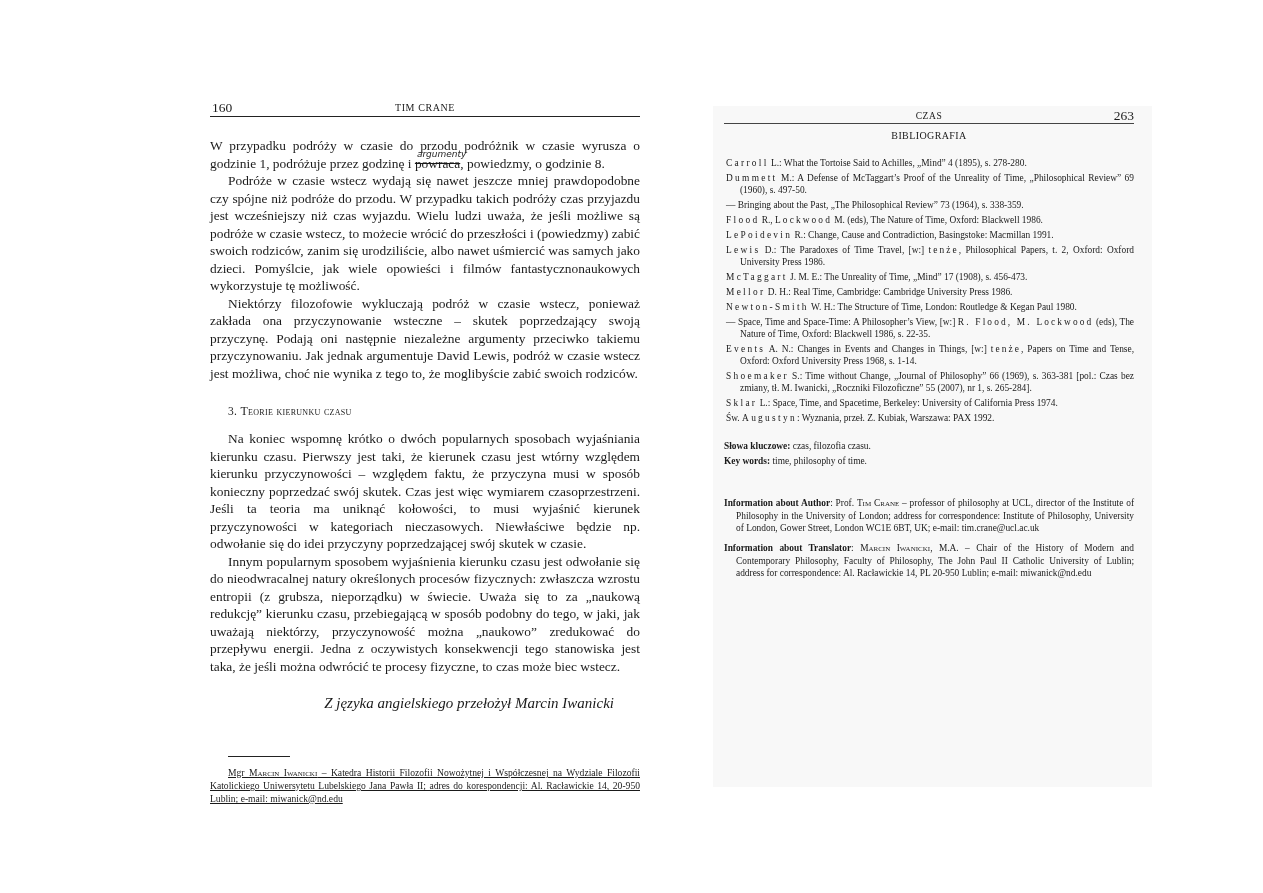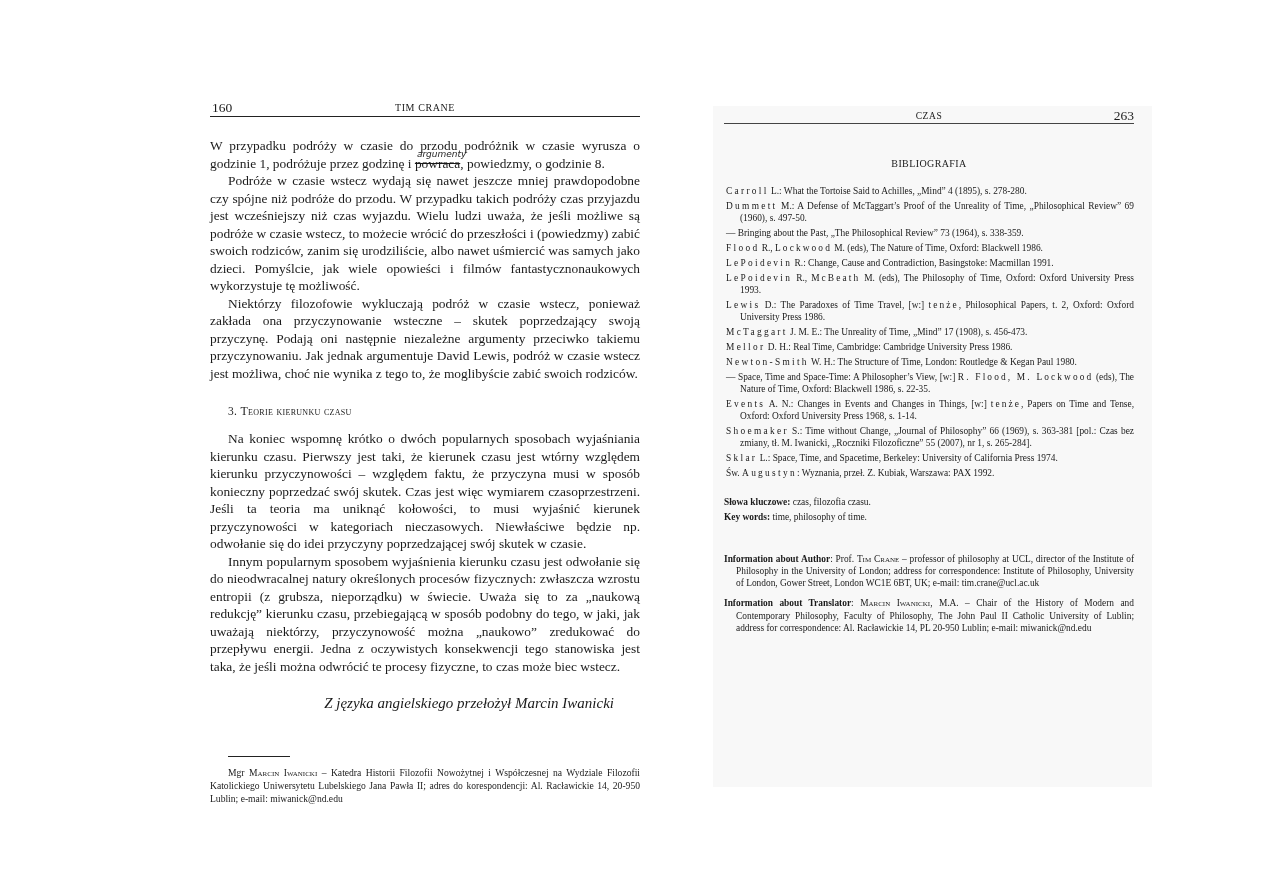--- a/index.html
+++ b/index.html
@@ -24,31 +24,31 @@
     .hand { position: absolute; left: 2px; top: -10px; font-size: 9px; font-style: italic;
             font-family: "DejaVu Sans", sans-serif; color: #222; white-space: nowrap; }
 
     .section-heading { font-size: 11.5px; margin: 22px 0 11px 18px; letter-spacing: 0.3px; }
     .section-heading .sc { font-variant: small-caps; font-size: 12px; }
 
     .translator-line { text-align: right; font-style: italic; font-size: 15px; margin-top: 20px; padding-right: 26px; }
 
     .footnote-rule { width: 62px; border-top: 1px solid #222; margin: 44px 0 0 18px; }
     .footnote { font-size: 9.6px; line-height: 13px; text-align: justify; margin-top: 9px; }
-    .footnote p { margin: 0; text-indent: 18px; }
+    .footnote p { margin: 0; text-indent: 18px; text-decoration: underline; }
     .sc { font-variant: small-caps; }
 
     
     .page-right-bg { position: absolute; left: 713px; top: 106px; width: 439px; height: 681px; background: #f8f8f8; }
     .page-right { position: absolute; left: 724px; top: 106px; width: 410px; }
     .page-right .running-head { height: 17px; border-bottom: 1px solid #444; }
     .page-right .running-head .num { right: 0; top: 2px; font-size: 13.5px; }
     .page-right .running-head .title { top: 5px; font-size: 9.5px; }
 
-    .biblio-title { text-align: center; font-size: 10px; letter-spacing: 0.4px; margin-top: 34px; margin-bottom: 16px; }
+    .biblio-title { text-align: center; font-size: 10px; letter-spacing: 0.4px; margin-top: 6px; margin-bottom: 16px; }
     .bib-list { margin: 0; padding: 0; list-style: none; font-size: 9.4px; line-height: 12.3px; }
     .bib-list li { padding-left: 16px; text-indent: -14px; margin-bottom: 2.6px; text-align: justify; }
     .spaced { letter-spacing: 2.3px; }
     .spaced-sm { letter-spacing: 2.1px; }
 
     .keywords { margin-top: 15px; font-size: 9.4px; line-height: 15px; }
     .keywords b { font-weight: bold; }
 
     .info-block { font-size: 9.4px; line-height: 12.3px; text-align: justify; padding-left: 12px; text-indent: -12px; }
     .info-author { margin-top: 28px; }
@@ -96,21 +96,20 @@
   </div>
 
   <div class="biblio-title">BIBLIOGRAFIA</div>
 
   <ul class="bib-list" id="bib-list">
       <li><span class="spaced">Carroll</span><span> L.: What the Tortoise Said to Achilles, „Mind” 4 (1895), s. 278-280.</span></li>
       <li><span class="spaced">Dummett</span><span> M.: A Defense of McTaggart’s Proof of the Unreality of Time, „Philosophical Review” 69 (1960), s. 497-50.</span></li>
       <li><span>—</span><span> Bringing about the Past, „The Philosophical Review” 73 (1964), s. 338-359.</span></li>
       <li><span class="spaced">Flood</span><span> R., </span><span class="spaced-sm">Lockwood</span><span> M. (eds), The Nature of Time, Oxford: Blackwell 1986.</span></li>
       <li><span class="spaced">LePoidevin</span><span> R.: Change, Cause and Contradiction, Basingstoke: Macmillan 1991.</span></li>
-      <li><span class="spaced">LePoidevin</span><span> R., </span><span class="spaced-sm">McBeath</span><span> M. (eds), The Philosophy of Time, Oxford: Oxford University Press 1993.</span></li>
       <li><span class="spaced">Lewis</span><span> D.: The Paradoxes of Time Travel, [w:] </span><span class="spaced-sm">tenże</span><span>, Philosophical Papers, t. 2, Oxford: Oxford University Press 1986.</span></li>
       <li><span class="spaced">McTaggart</span><span> J. M. E.: The Unreality of Time, „Mind” 17 (1908), s. 456-473.</span></li>
       <li><span class="spaced">Mellor</span><span> D. H.: Real Time, Cambridge: Cambridge University Press 1986.</span></li>
       <li><span class="spaced">Newton-Smith</span><span> W. H.: The Structure of Time, London: Routledge &amp; Kegan Paul 1980.</span></li>
       <li><span>—</span><span> Space, Time and Space-Time: A Philosopher’s View, [w:] </span><span class="spaced-sm">R. Flood, M. Lockwood</span><span> (eds), The Nature of Time, Oxford: Blackwell 1986, s. 22-35.</span></li>
       <li><span class="spaced">Events</span><span> A. N.: Changes in Events and Changes in Things, [w:] </span><span class="spaced-sm">tenże</span><span>, Papers on Time and Tense, Oxford: Oxford University Press 1968, s. 1-14.</span></li>
       <li><span class="spaced">Shoemaker</span><span> S.: Time without Change, „Journal of Philosophy” 66 (1969), s. 363-381 [pol.: Czas bez zmiany, tł. M. Iwanicki, „Roczniki Filozoficzne” 55 (2007), nr 1, s. 265-284].</span></li>
       <li><span class="spaced">Sklar</span><span> L.: Space, Time, and Spacetime, Berkeley: University of California Press 1974.</span></li>
       <li><span>Św. </span><span class="spaced">Augustyn</span><span>: Wyznania, przeł. Z. Kubiak, Warszawa: PAX 1992.</span></li>
     </ul>

